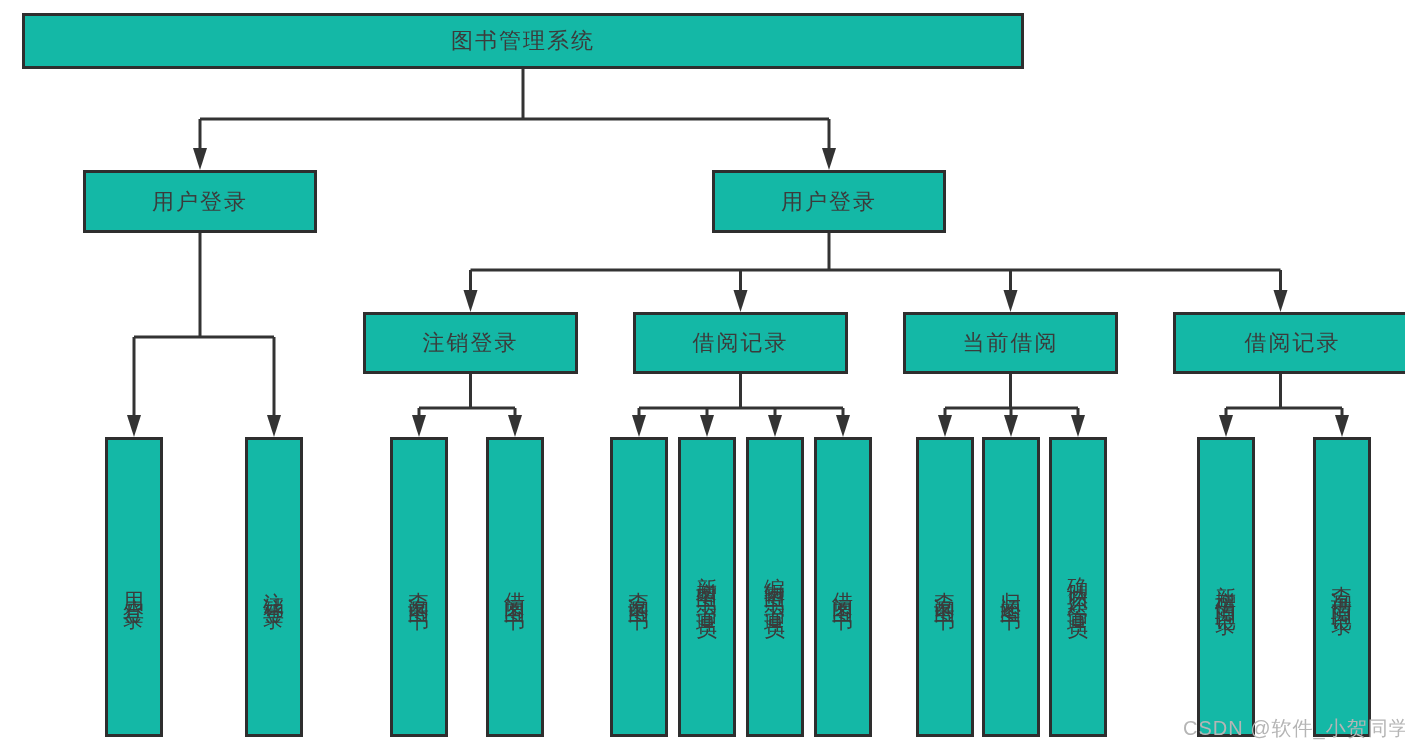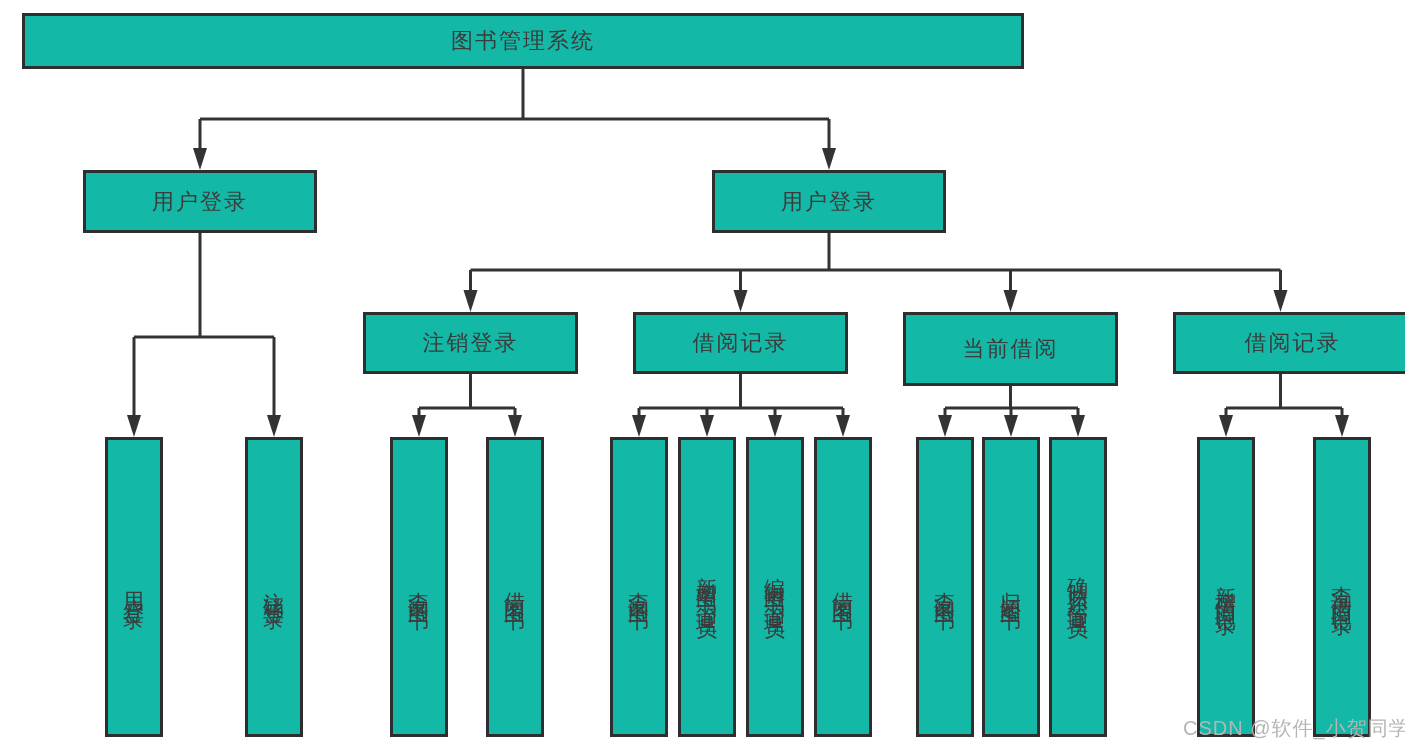--- a/index.html
+++ b/index.html
@@ -117,21 +117,21 @@
   <div class="box h" style="left:712px;top:170px;width:234px;height:63px">
     <span>用户登录</span>
   </div>
 
   <div class="box h" style="left:363px;top:312px;width:215px;height:62px">
     <span>注销登录</span>
   </div>
   <div class="box h" style="left:633px;top:312px;width:215px;height:62px">
     <span>借阅记录</span>
   </div>
-  <div class="box h" style="left:903px;top:312px;width:215px;height:74px">
+  <div class="box h" style="left:903px;top:312px;width:215px;height:62px">
     <span>当前借阅</span>
   </div>
   <div class="box h" style="left:1173px;top:312px;width:239px;height:62px">
     <span>借阅记录</span>
   </div>
 
   <div class="box v" style="left:105px;top:437px;width:58px;height:300px">
     <span class="vtext">用户登录</span>
   </div>
   <div class="box v" style="left:245px;top:437px;width:58px;height:300px">

